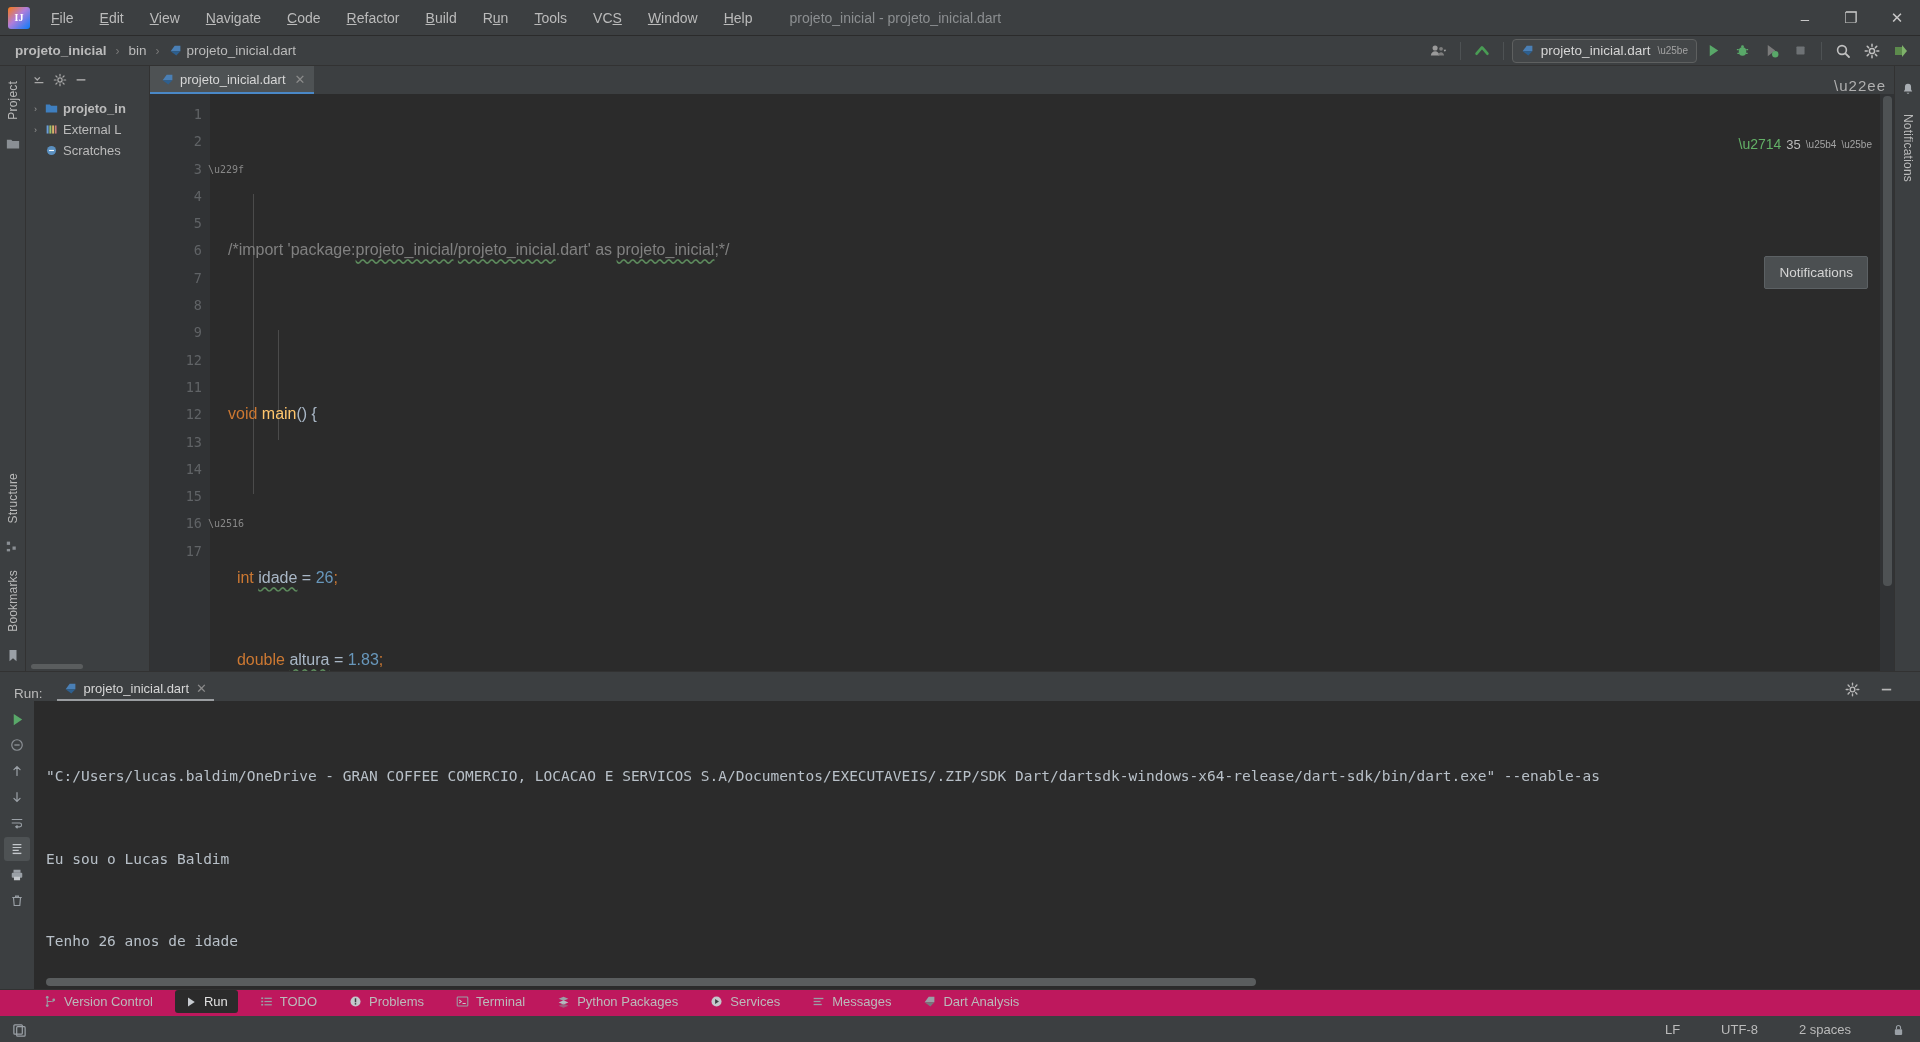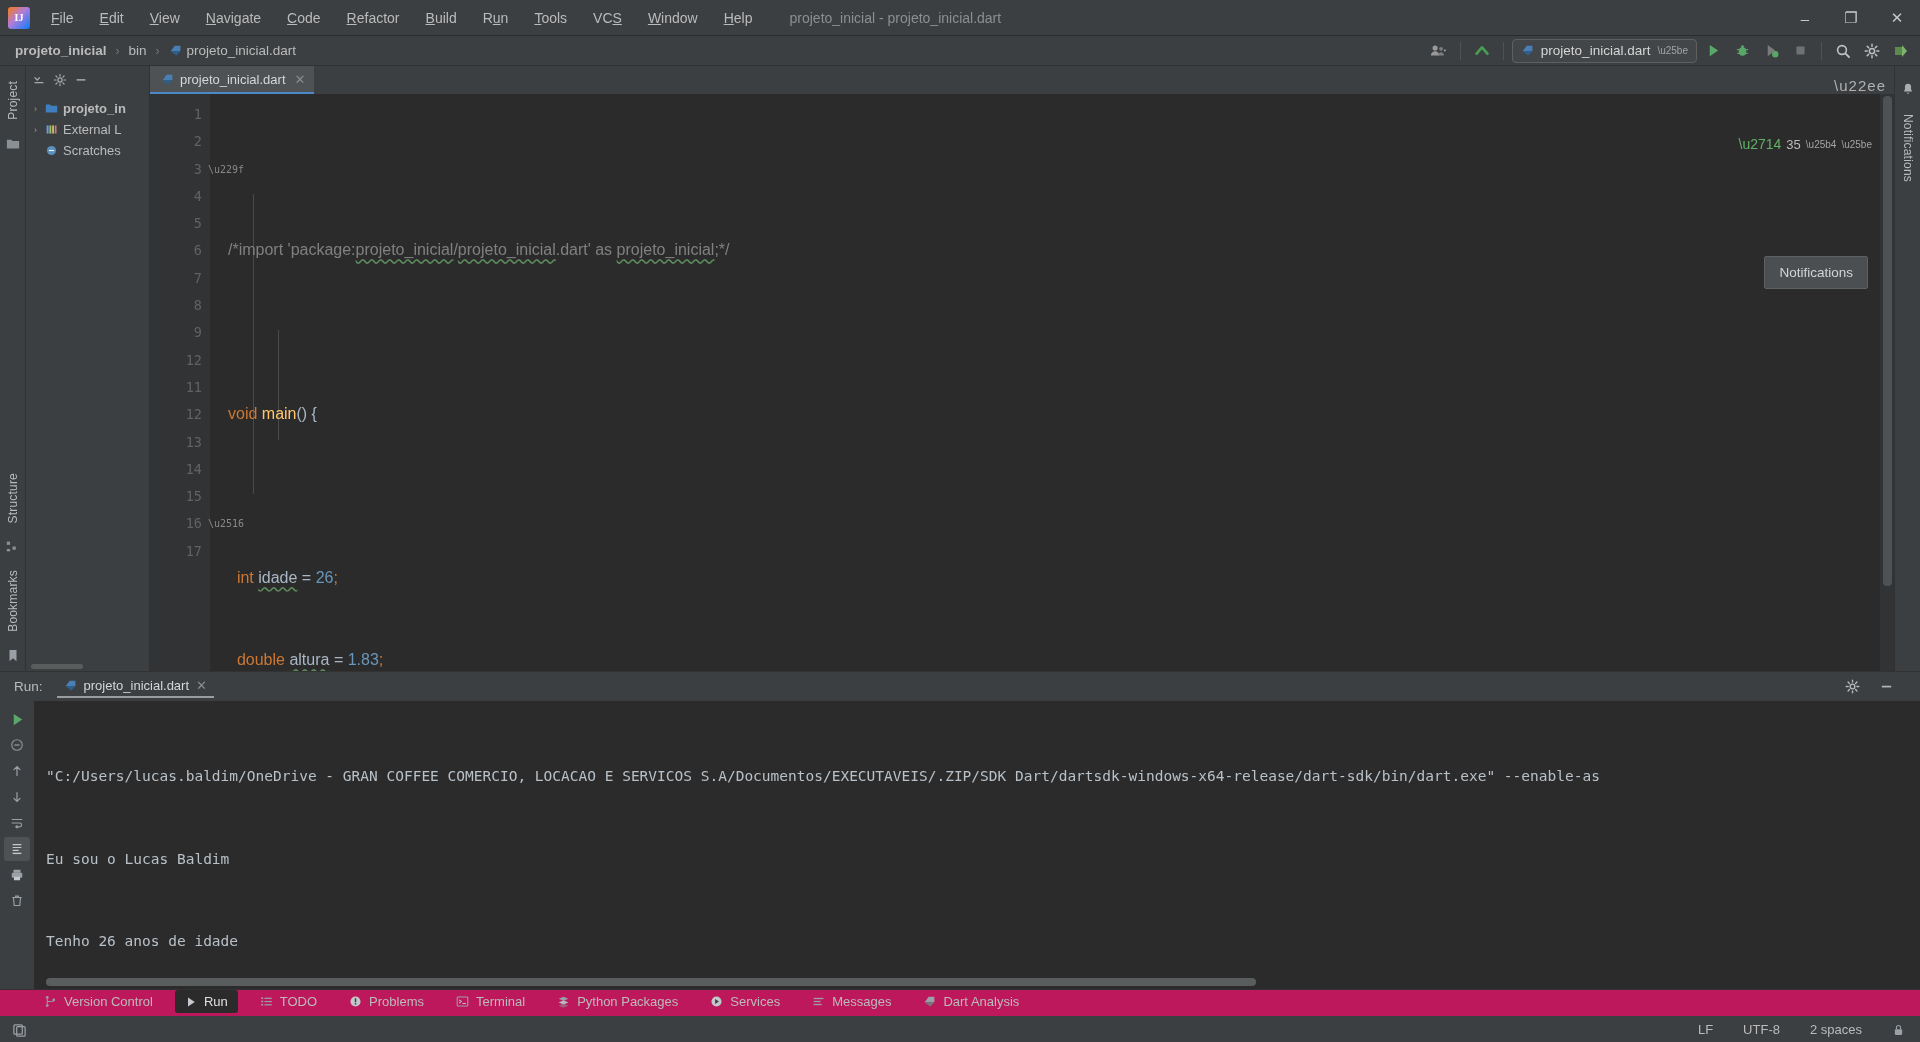--- a/index.html
+++ b/index.html
@@ -149,21 +149,21 @@
 
   
   .balloon {
     position: absolute; right: 26px; top: 162px; background: #4b4f51;
     border: 1px solid #5c6164; color: #d4d4d4; font-size: 13.5px;
     padding: 8px 14px; border-radius: 2px; z-index: 30;
   }
 
   
   .runwin { height: 318px; background: #3c3f41; display: flex; flex-direction: column; flex: none; border-top: 1px solid #323232; }
-  .runhead { height: 29px; display: flex; align-items: center; padding: 0 21px 0 14px; flex: none; }
+  .runhead { height: 29px; display: flex; align-items: flex-end; padding: 0 21px 0 14px; flex: none; }
   .runhead-label { font-size: 13.5px; color: #bbbbbb; margin-right: 14px; }
   .runtab {
     display: flex; align-items: center; gap: 7px; font-size: 13px; color: #d6d6d6;
     padding: 3px 7px; border-bottom: 2px solid #9a9da0;
   }
   .runhead-right { margin-left: auto; display: flex; align-items: center; gap: 8px; }
   .runbody { flex: 1; display: flex; min-height: 0; }
   .runtools {
     width: 34px; background: #3c3f41; display: flex; flex-direction: column;
     align-items: center; gap: 2px; padding-top: 6px; flex: none;
@@ -187,21 +187,21 @@
     display: flex; align-items: center; gap: 7px; font-size: 13px; color: #bbbbbb;
     padding: 4px 10px; border-radius: 3px;
   }
   .btab.active { background: #2b2b2b; color: #e0e0e0; }
 
   
   .statusbar {
     height: 26px; background: #3c3f41; display: flex; align-items: center;
     padding: 0 10px 0 12px; flex: none; font-size: 13px; color: #bbbbbb;
   }
-  .status-right { margin-left: auto; display: flex; align-items: flex-end; gap: 20px; }
+  .status-right { margin-left: auto; display: flex; align-items: flex-end; gap: 31px; }
   .sb-item { padding: 3px 5px; border-radius: 3px; }
 
   svg { display: block; }
 </style>
 </head>
 <body>
 
 <div class="ide">
 
   <div class="titlebar">

